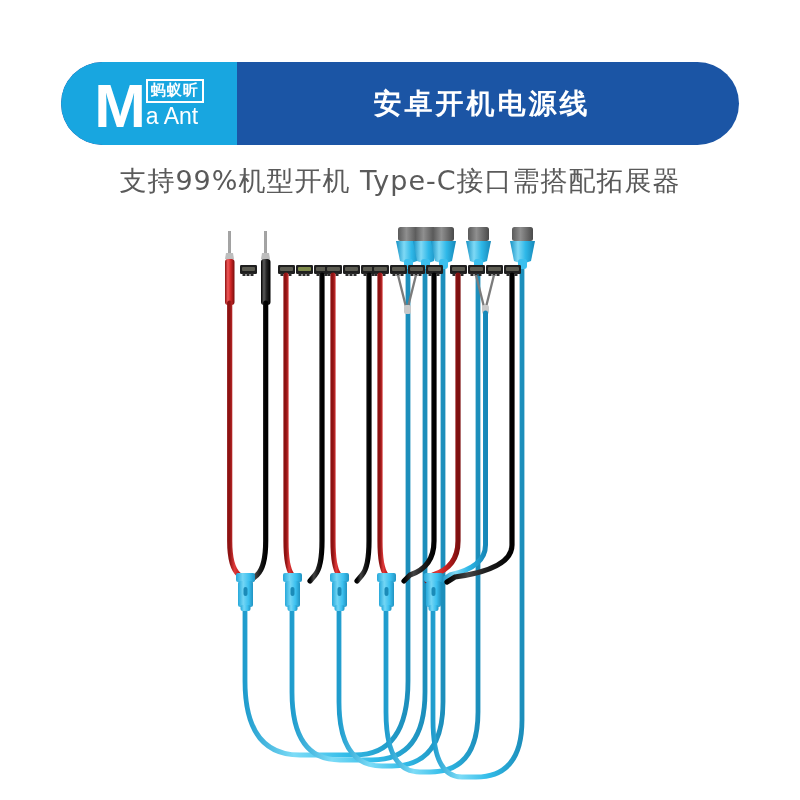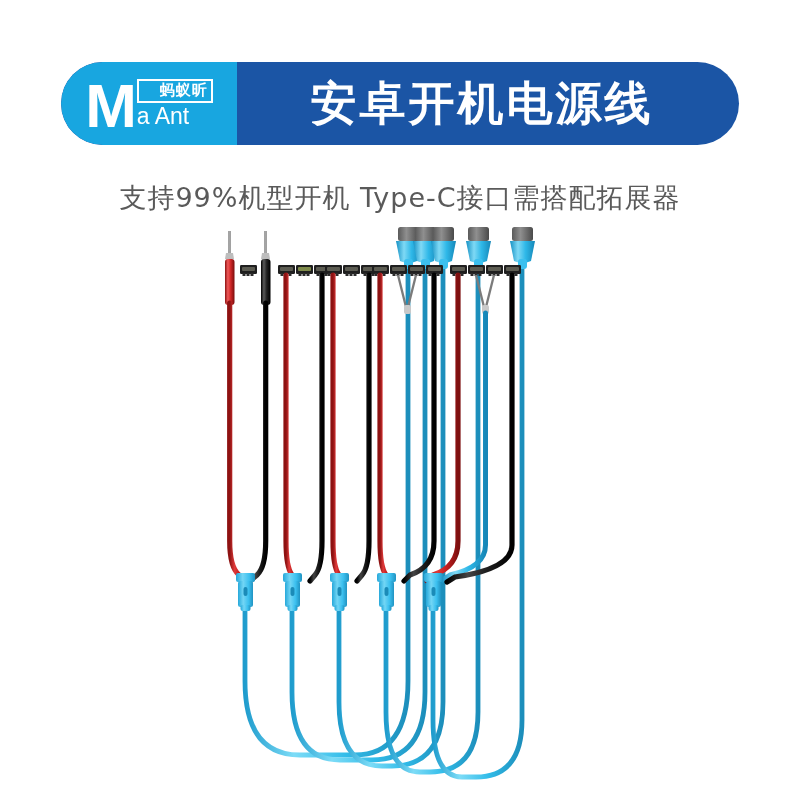--- a/index.html
+++ b/index.html
@@ -22,40 +22,40 @@
   }
   .logo{display:flex;align-items:center;justify-content:center;height:56px;}
   .logo-m{
     color:#ffffff;font-size:62px;line-height:52px;font-weight:bold;
     font-family:"Liberation Sans",sans-serif;letter-spacing:-2px;margin-right:1px;
     position:relative;top:2px;
   }
   .logo-right{display:flex;flex-direction:column;justify-content:center;height:56px;margin-left:1px;}
   .logo-cn{
     border:2px solid #ffffff;color:#ffffff;font-size:15px;line-height:15px;
-    padding:2px 3px 3px 21px;font-weight:bold;letter-spacing:1px;
+    padding:2px 3px 3px 3px;font-weight:bold;letter-spacing:1px;
     font-family:"DejaVu Sans",sans-serif;margin-bottom:2px;white-space:nowrap;
   }
   .logo-en{
     color:#ffffff;font-size:23px;line-height:23px;font-weight:normal;letter-spacing:0px;
     font-family:"Liberation Sans",sans-serif;white-space:nowrap;
   }
   .banner-right{
     flex:1;display:flex;align-items:center;justify-content:center;
     border-top-right-radius:42px;border-bottom-right-radius:42px;
   }
   .banner-title{
-    color:#ffffff;font-size:46px;font-weight:bold;letter-spacing:3px;
+    color:#ffffff;font-size:28px;font-weight:bold;letter-spacing:3px;
     font-family:"DejaVu Sans",sans-serif;white-space:nowrap;
     position:relative;left:-6px;
   }
 
   
   .subtitle{
-    position:absolute;left:0;top:180px;width:800px;text-align:center;
+    position:absolute;left:0;top:163px;width:800px;text-align:center;
     color:#5a5a5a;font-size:27px;letter-spacing:1px;
     font-family:"DejaVu Sans",sans-serif;white-space:nowrap;
   }
 
   
   .product{position:absolute;left:0;top:215px;width:800px;height:585px;}
   .product svg{display:block;width:800px;height:585px;}
 </style>
 </head>
 <body>

